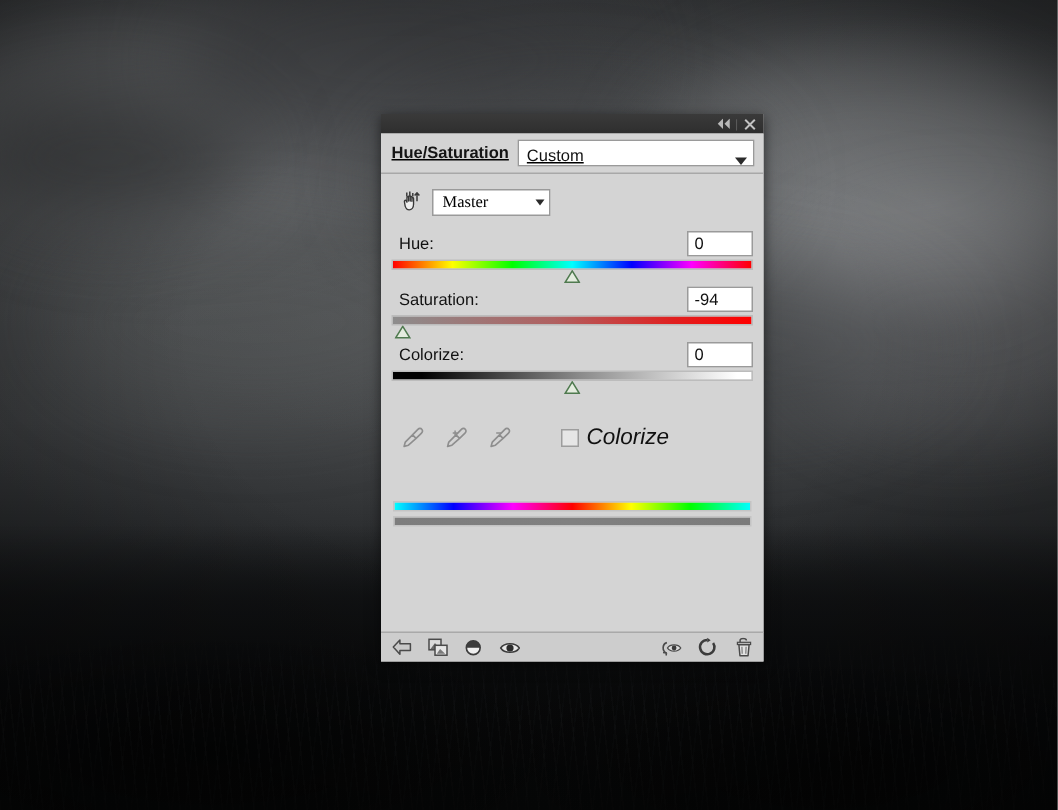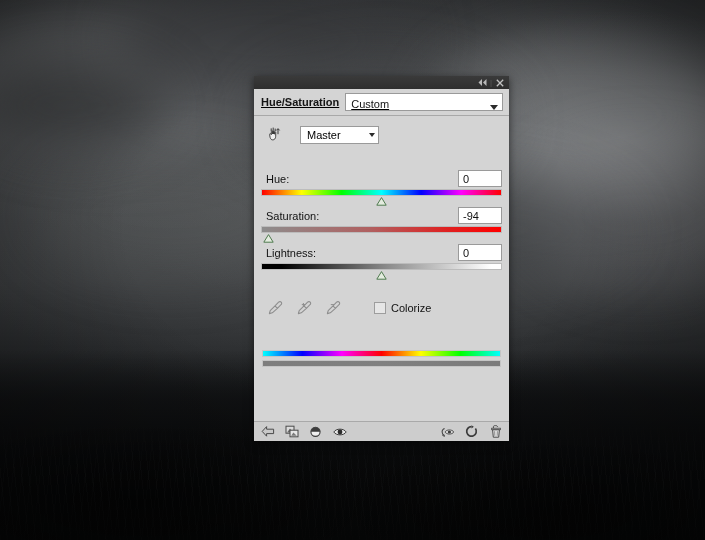--- a/index.html
+++ b/index.html
@@ -195,23 +195,24 @@
     flex: 1;
     padding: 9px 7px 0 7px;
     display: flex;
     flex-direction: column;
     background: #d4d4d4;
   }
 
   .tool-row {
     display: flex;
     align-items: center;
-    gap: 16px;
+    gap: 4px;
     padding-left: 4px;
-    margin-bottom: 26px;
+    margin-bottom: 10px;
+    font-family: Liberation Serif, serif;
   }
   .hand-tool {
     width: 19px; height: 19px;
     display: flex; align-items: center; justify-content: center;
     cursor: pointer;
   }
   .channel-select {
     width: 68px;
     height: 16px;
     background: #fff;
@@ -302,21 +303,21 @@
     align-items: center;
     gap: 5px;
     margin-left: 20px;
     cursor: pointer;
   }
   .cbox {
     width: 10px; height: 10px;
     background: #e6e6e6;
     border: 1px solid #9d9d9d;
   }
-  .colorize-label { font-size: 11px; color: #111; }
+  .colorize-label { font-size: 15px; color: #111; font-style: italic; }
 
   .bottom-bars {
     margin-top: 34px;
     padding: 0 1px;
   }
   .bar-hue2 {
     height: 7px;
     border: 1px solid #c4c4c4;
     box-sizing: border-box;
     background: linear-gradient(to right,
@@ -442,21 +443,21 @@
           <div class="thumb" id="thumb-saturation" style="left: 3%;">
             <svg width="11" height="9" viewBox="0 0 11 9">
               <path d="M5.5,0.6 L10.2,8.2 L0.8,8.2 Z" fill="#e4ecdf" stroke="#4f7a4f" stroke-width="1"></path>
             </svg>
           </div>
         </div>
       </div>
 
       <div class="sgroup">
         <div class="srow">
-          <span class="slabel">Lightness:</span>
+          <span class="slabel">Colorize:</span>
           <span class="sfield">0</span>
         </div>
         <div class="track-wrap">
           <div class="track track-light"></div>
           <div class="thumb" id="thumb-lightness" style="left: 50%;">
             <svg width="11" height="9" viewBox="0 0 11 9">
               <path d="M5.5,0.6 L10.2,8.2 L0.8,8.2 Z" fill="#e4ecdf" stroke="#4f7a4f" stroke-width="1"></path>
             </svg>
           </div>
         </div>

